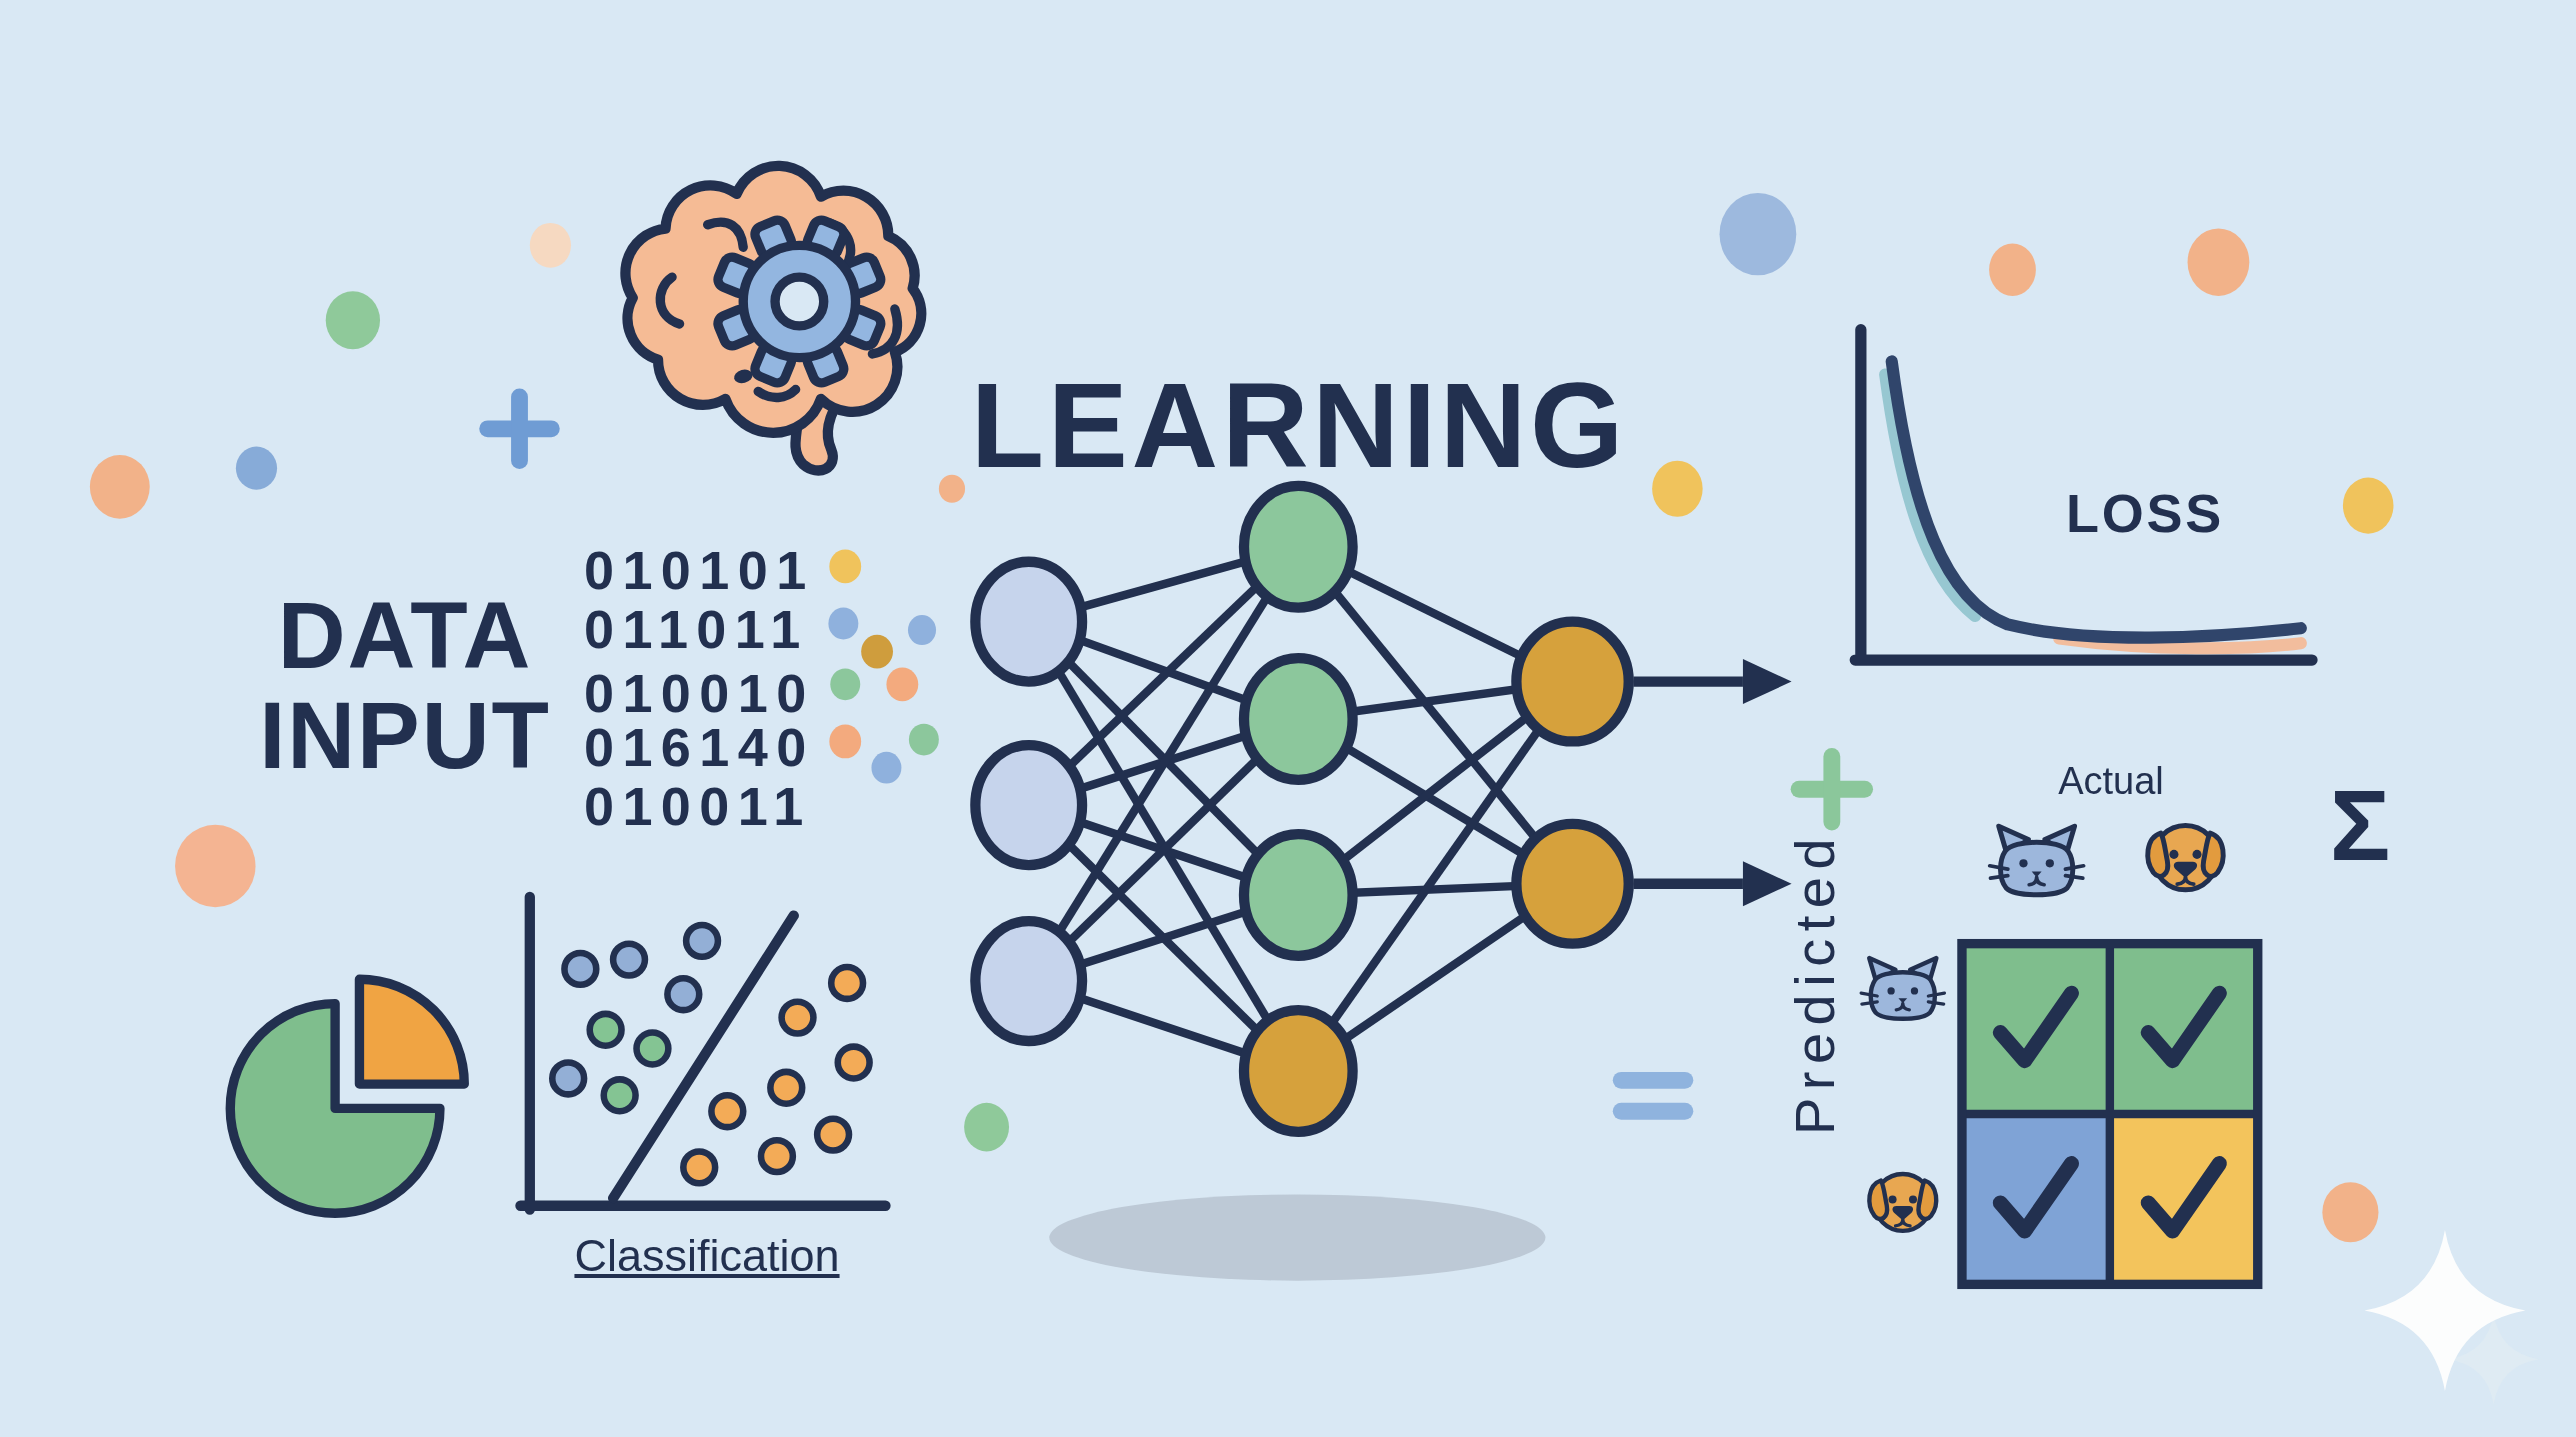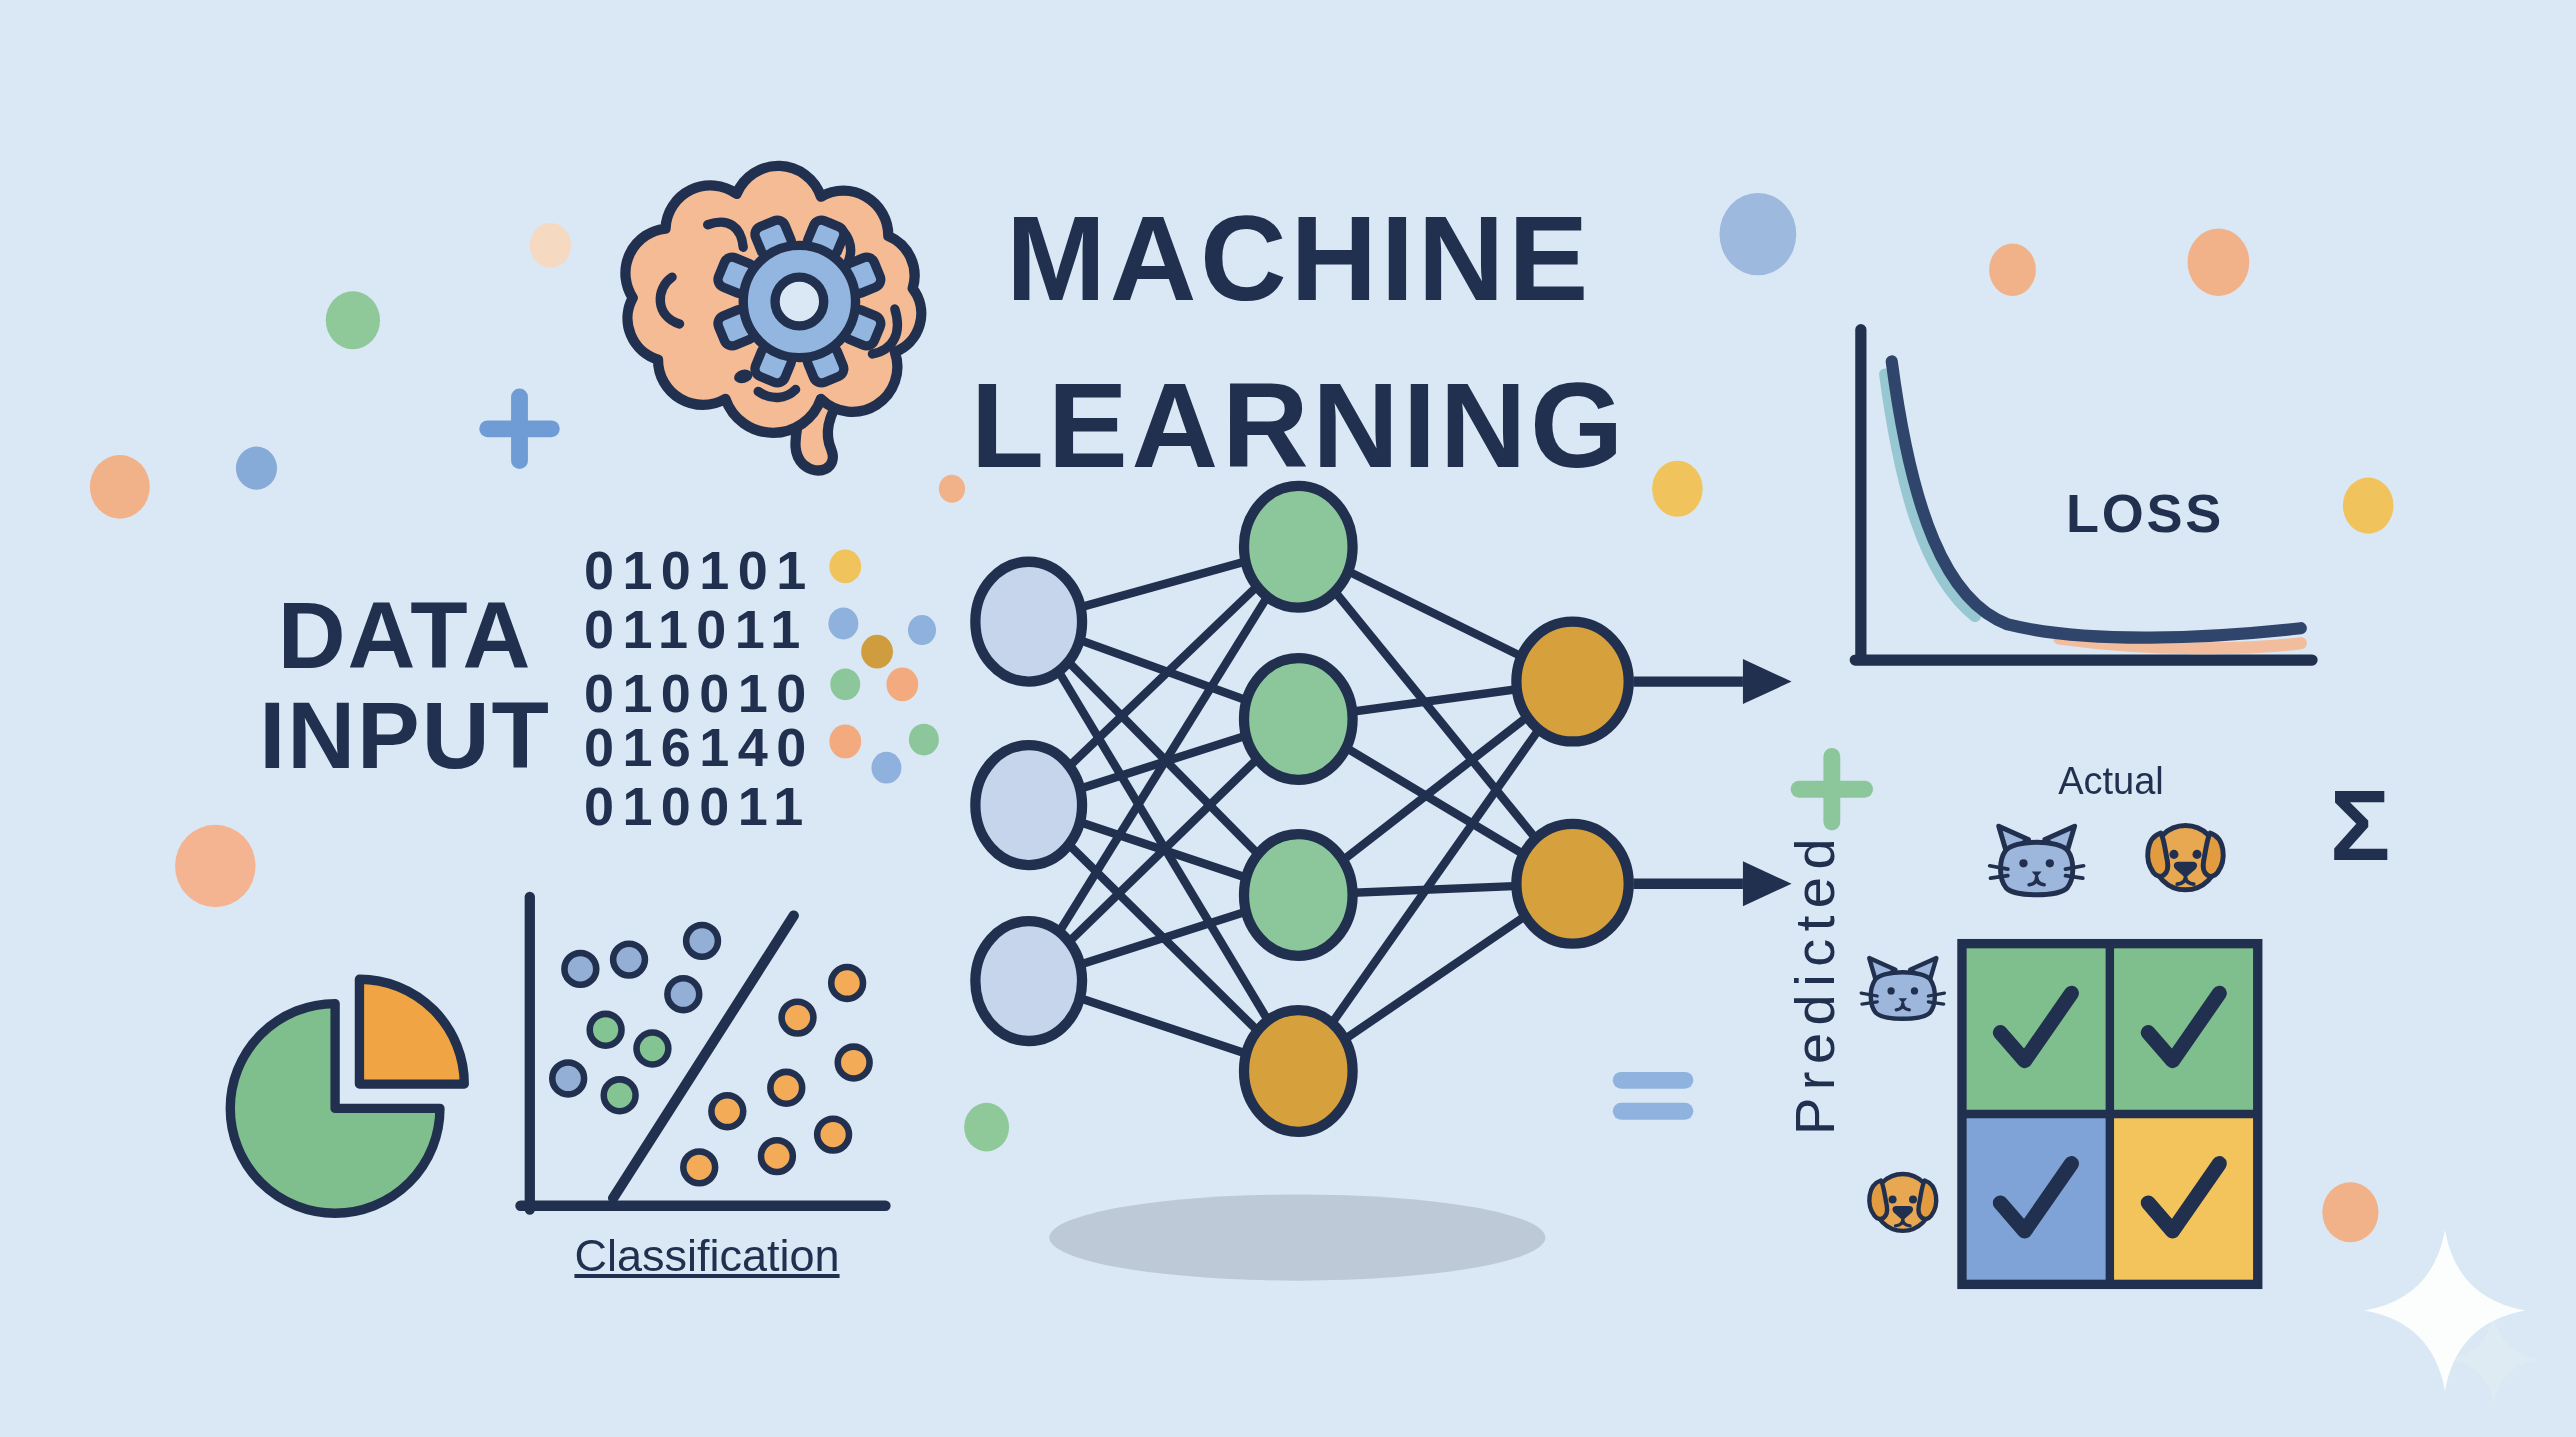--- a/index.html
+++ b/index.html
@@ -213,21 +213,20 @@
     <use href="#cat" transform="translate(1986,1014) scale(0.78)"></use>
     <use href="#dog" transform="translate(1986,1240) scale(0.78)"></use>
   </g>
 
   <g>
     <path d="M0,-48 Q7,-7 48,0 Q7,7 0,48 Q-7,7 -48,0 Q-7,-7 0,-48 Z" transform="translate(2664,1452)" fill="#dfebf3" opacity="0.9"></path>
     <path d="M0,-86 Q13,-13 86,0 Q13,13 0,86 Q-13,13 -86,0 Q-13,-13 0,-86 Z" transform="translate(2612,1400)" fill="#fcfdfd"></path>
   </g>
 </svg>
 
-  <div class="txt ctr title-line" style="left:1299px;top:198px;">MACHINE</div>
   <div class="txt ctr title-line" style="left:1299px;top:365px;">LEARNING</div>
 
   <div class="txt ctr biglabel" style="left:405px;top:589px;">DATA</div>
   <div class="txt ctr biglabel" style="left:405px;top:689px;">INPUT</div>
 
   <div class="txt binrow" style="left:584px;top:543px;">010101</div>
   <div class="txt binrow" style="left:584px;top:602px;">011011</div>
   <div class="txt binrow" style="left:584px;top:666px;">010010</div>
   <div class="txt binrow" style="left:584px;top:720px;">016140</div>
   <div class="txt binrow" style="left:584px;top:779px;">010011</div>

